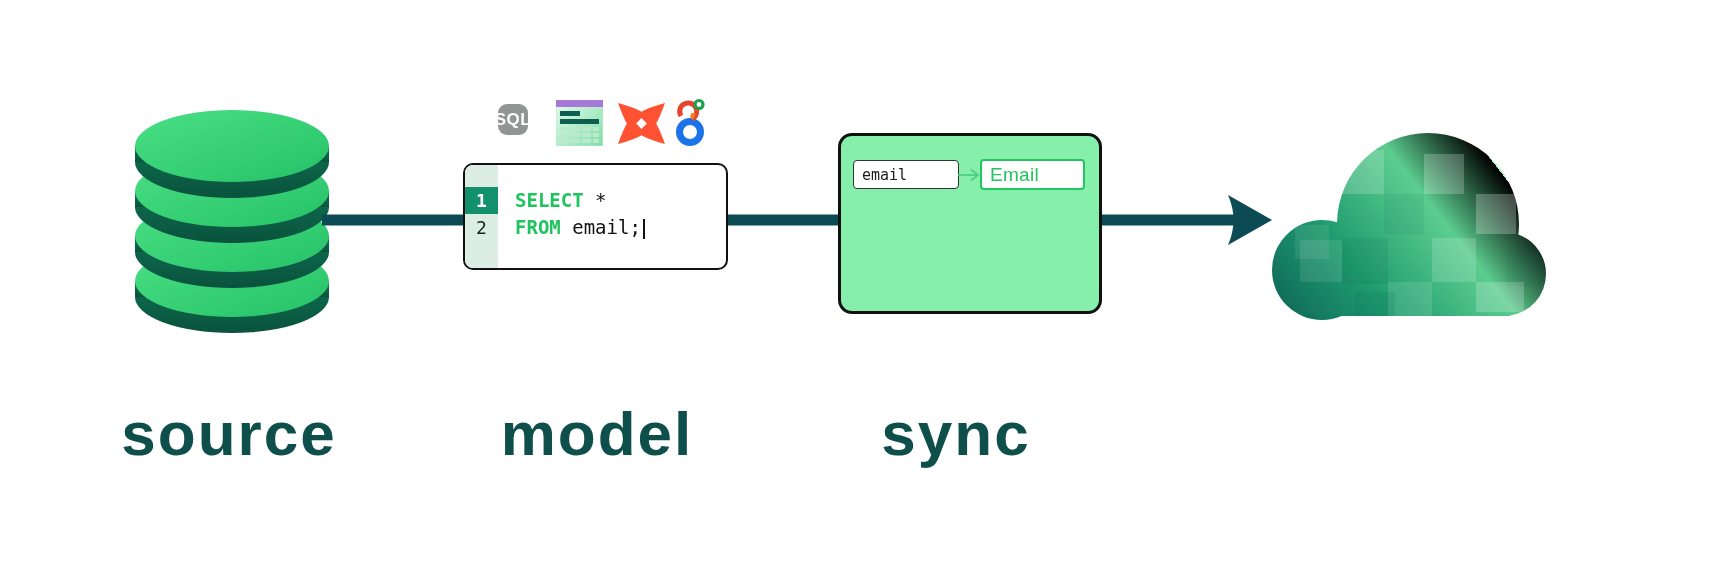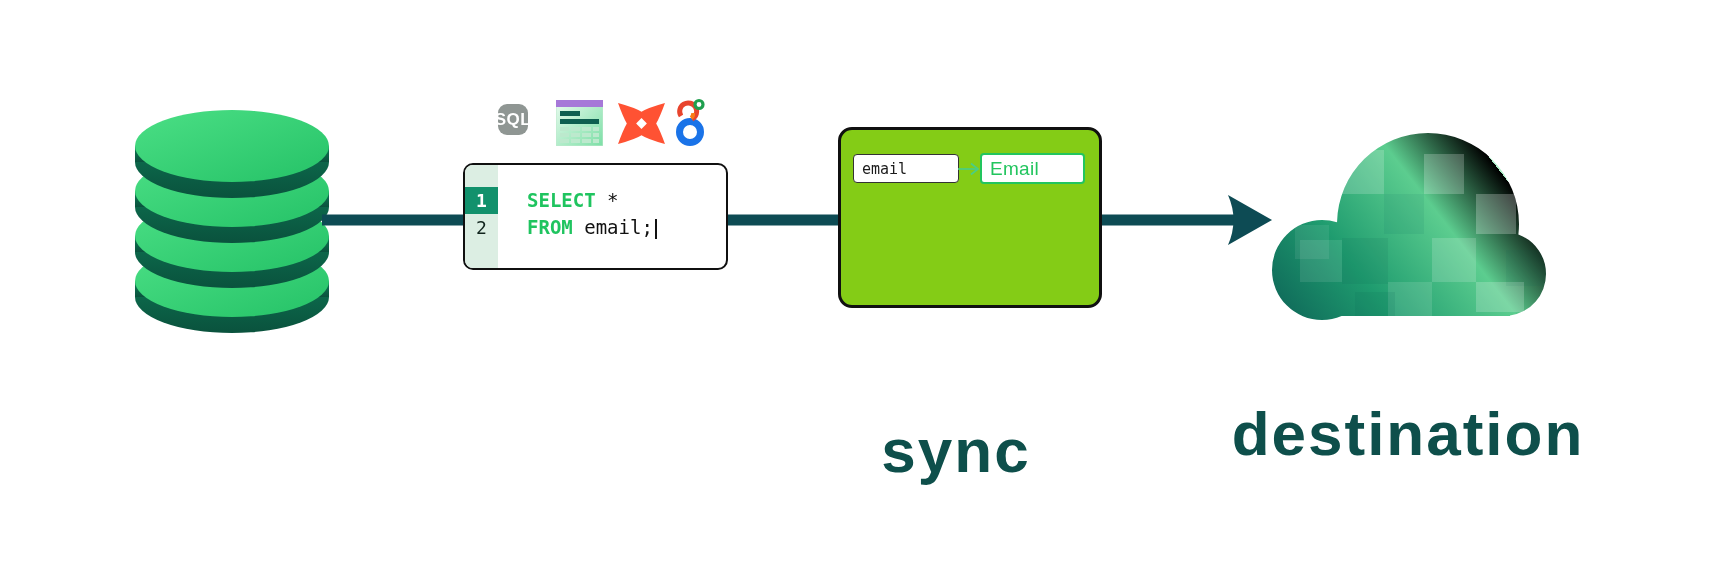--- a/index.html
+++ b/index.html
@@ -30,28 +30,28 @@
     background:#ffffff; border:2.5px solid #101010; border-radius:10px;
     overflow:hidden; display:flex;
   }
   .code-gutter { width:33px; background:#dceee3; padding-top:22px; flex:none;
     font-family:"DejaVu Sans Mono", monospace; font-size:18px; }
   .gutter-cell { height:27px; display:flex; align-items:center; justify-content:center; color:#10231c; }
   .gutter-cell.active { background:#12916c; color:#ffffff; font-weight:700; }
   .code-area { padding:22px 0 0 17px; font-family:"DejaVu Sans Mono", monospace;
     font-size:19px; color:#111111; }
   .code-line { height:27px; line-height:27px; white-space:pre; }
-  .kw { color:#1fc45f; font-weight:700;margin-left:12px; }
+  .kw { color:#1fc45f; font-weight:700; }
   .cursor { display:inline-block; width:2px; height:20px; background:#111111;
     vertical-align:middle; margin-left:2px; }
 
   
   .sync-box {
-    position:absolute; left:838px; top:127px; width:264px; height:181px;
-    background:#84cc16; border:3px solid #101010; border-radius:14px;
+    position:absolute; left:838px; top:133px; width:264px; height:181px;
+    background:#86efac; border:3px solid #101010; border-radius:14px;
   }
   .sync-row { position:absolute; left:0; width:100%; height:30px; }
   .field-box {
     position:absolute; left:12px; top:0; width:106px; height:29px;
     border:1.8px solid #333333; border-radius:4px; background:#ffffff;
     font-family:"DejaVu Sans Mono", monospace; font-size:15px; color:#1c1c1c;
     display:flex; align-items:center; padding-left:8px; white-space:nowrap;
   }
   .map-arrow { position:absolute; left:117px; top:8px; }
   .target-box {
@@ -196,16 +196,17 @@
       <svg class="map-arrow" width="24" height="14" viewBox="0 0 24 14">
         <line x1="0" y1="7" x2="19" y2="7" stroke="#4ace85" stroke-width="1.7"></line>
         <path d="M13,1.5 L20,7 L13,12.5" fill="none" stroke="#4ace85" stroke-width="1.7"></path>
       </svg>
       <div class="target-box">Email</div>
     </div>
 
 
   </div>
 
-  <div class="stage-label" style="left:956px;margin-top:17px;">sync</div>
-  <div class="stage-label" style="left:1408px;">destination</div>
+  <div class="stage-label" style="left:229px;">source</div>
+  <div class="stage-label" style="left:597px;">model</div>
+  <div class="stage-label" style="left:956px;">sync</div>
 
 </div>
 
 </body></html>

